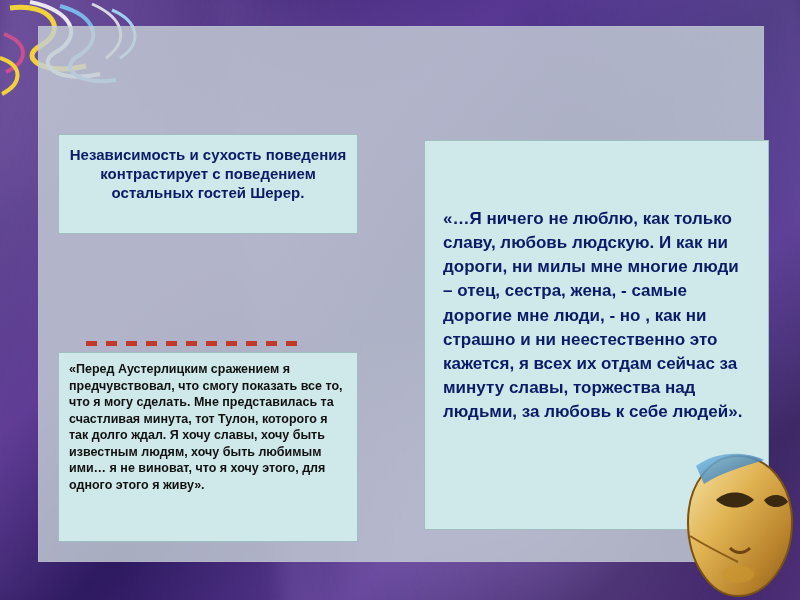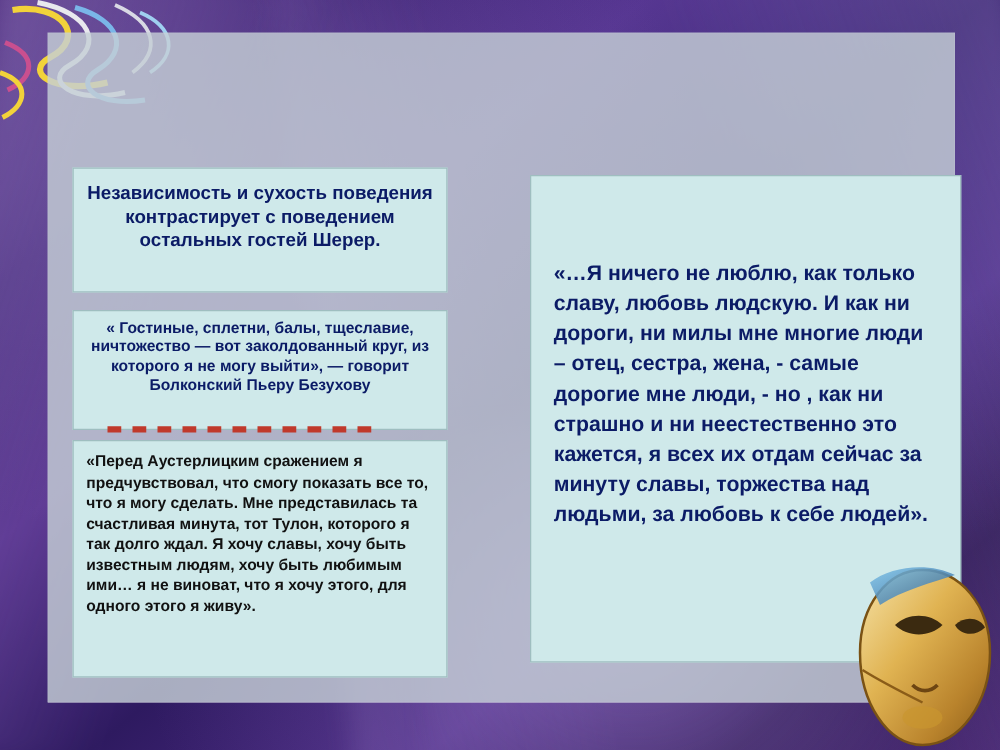--- a/index.html
+++ b/index.html
@@ -171,21 +171,20 @@
     <path d="M4,34 C30,44 28,62 6,72" fill="none" stroke="#c94f8f" stroke-width="4"></path>
     <path d="M0,58 C24,66 22,84 2,94" fill="none" stroke="#f2d23a" stroke-width="4"></path>
     <path d="M112,10 C140,22 142,44 120,58" fill="none" stroke="#9fd0f0" stroke-width="3"></path>
   </svg>
 
   <div class="panel"></div>
 
 
   <div class="box" id="box-independence">Независимость и сухость поведения контрастирует с поведением остальных гостей Шерер.</div>
 
-  <div class="box" id="box-gostinye">« Гостиные, сплетни, балы, тщеславие, ничтожество — вот заколдованный круг, из которого я не могу выйти», — говорит Болконский Пьеру Безухову</div>
 
   <div class="dash-marks">
     <i style="left:0px;"></i>
     <i style="left:20px;"></i>
     <i style="left:40px;"></i>
     <i style="left:60px;"></i>
     <i style="left:80px;"></i>
     <i style="left:100px;"></i>
     <i style="left:120px;"></i>
     <i style="left:140px;"></i>

